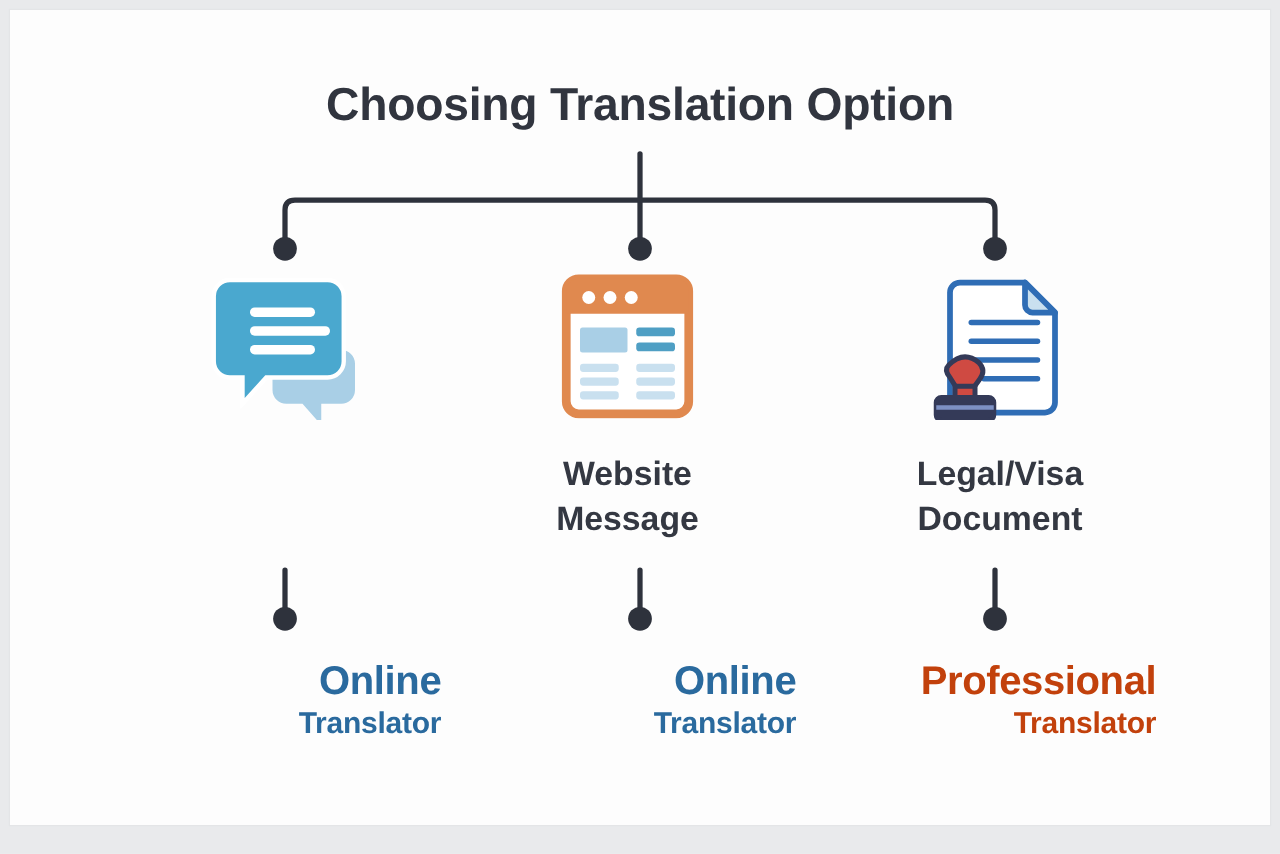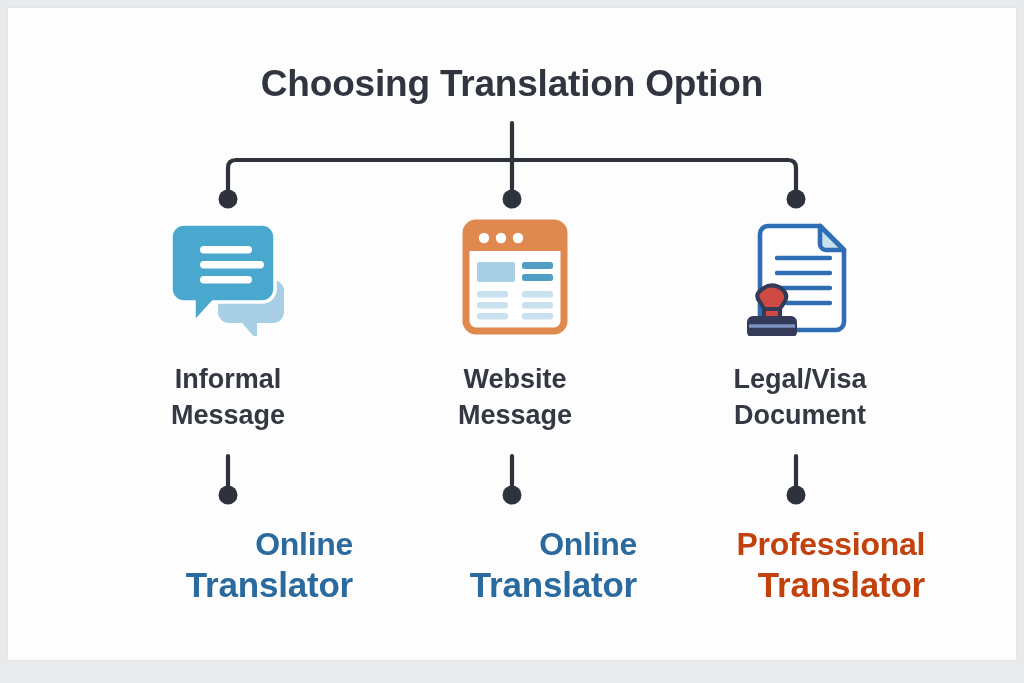--- a/index.html
+++ b/index.html
@@ -51,21 +51,21 @@
   }
 
   
   .col {
     position: absolute;
     top: 208px;
     width: 250px;
     text-align: center;
   }
   .col-1 { left: 95px; }
-  .col-2 { left: 382px; }
+  .col-2 { left: 369px; }
   .col-3 { left: 667px; }
 
   .icon-wrap {
     height: 122px;
     display: flex;
     align-items: center;
     justify-content: center;
   }
 
   .cat-label {
@@ -88,21 +88,21 @@
   .outcome-3 { left: 667px; }
 
   .outcome .line1 {
     display: block;
     font-size: 32px;
     font-weight: bold;
     letter-spacing: -0.3px;
   }
   .outcome .line2 {
     display: block;
-    font-size: 35px;
+    font-size: 24px;
     font-weight: bold;
     letter-spacing: -0.2px;
     margin-top: 4px;
   }
   .outcome.blue .line1, .outcome.blue .line2 { color: #2a6a9e; }
   .outcome.dark .line1, .outcome.dark .line2 { color: #c2410c; }
 </style>
 </head>
 <body>
 
@@ -141,24 +141,20 @@
         <path d="M17 6 h78 a13 13 0 0 1 13 13 v52 a13 13 0 0 1 -13 13 h-49
                  l-19 21 l0 -21 h-10 a13 13 0 0 1 -13 -13 v-52 a13 13 0 0 1 13 -13 z" fill="#4aa8cf" stroke="#ffffff" stroke-width="3.5"></path>
 
         <g fill="#ffffff">
           <rect x="33" y="28" width="52" height="7.5" rx="3.7"></rect>
           <rect x="33" y="43" width="64" height="7.5" rx="3.7"></rect>
           <rect x="33" y="58" width="52" height="7.5" rx="3.7"></rect>
         </g>
       </svg>
     </div>
-    <div class="cat-label">
-      <span>Informal</span><br>
-      <span>Message</span>
-    </div>
   </div>
 
   <div class="col col-2">
     <div class="icon-wrap">
       <svg width="106" height="116" viewBox="0 0 106 116">
 
         <rect x="4" y="4" width="98" height="108" rx="10" fill="#ffffff" stroke="#e0894f" stroke-width="7"></rect>
 
         <path d="M4 14 a10 10 0 0 1 10 -10 h78 a10 10 0 0 1 10 10 v18 h-98 z" fill="#e0894f"></path>
 

